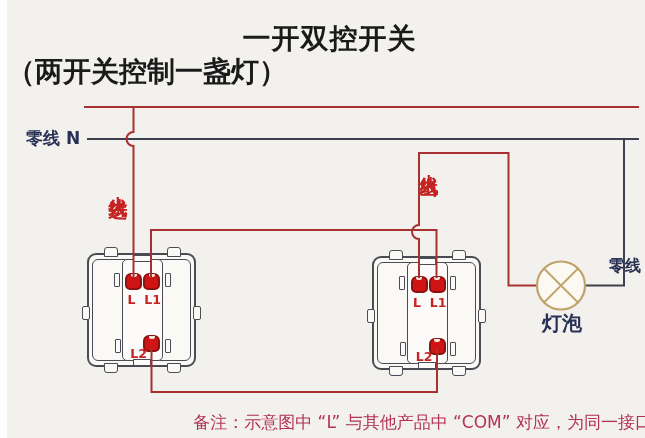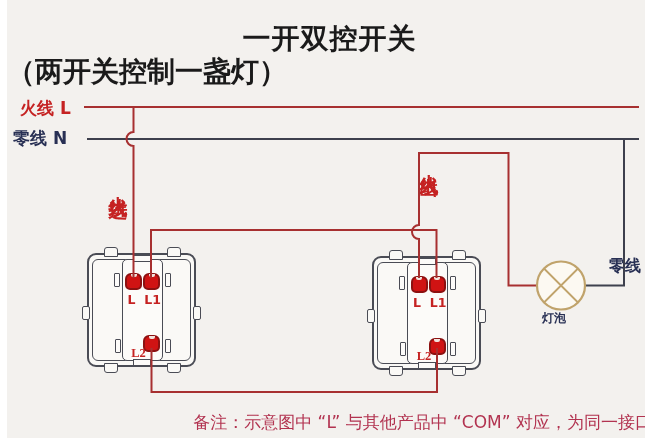--- a/index.html
+++ b/index.html
@@ -11,27 +11,27 @@
   body{font-family:"DejaVu Sans","Liberation Sans",sans-serif;}
   .canvas{position:relative;width:645px;height:438px;background:var(--background);overflow:hidden;margin-left:7px;}
 
   .page-title{position:absolute;left:0;right:0;top:20px;text-align:center;
     font-size:28px;font-weight:900;color:var(--title);letter-spacing:1px;}
   .page-subtitle{position:absolute;left:0;right:0;top:53px;text-align:left;
     font-size:28px;font-weight:900;color:var(--title);}
 
   .wire-label{position:absolute;font-weight:bold;white-space:nowrap;}
   .live-label{left:13px;top:97px;font-size:17px;color:var(--label-red);}
-  .neutral-label{left:6px;top:127px;font-size:17px;color:var(--label-navy);}
+  .neutral-label{left:19px;top:127px;font-size:17px;color:var(--label-navy);}
   .vertical-label{writing-mode:vertical-rl;text-orientation:upright;letter-spacing:2px;
     font-size:19px;font-weight:bold;color:var(--label-red);line-height:1;}
   .live-in-label{left:102px;top:180px;height:66px;}
   .live-out-label{left:413px;top:158px;height:66px;}
   .neutral-right-label{left:602px;top:256px;font-size:16px;color:var(--label-navy);}
-  .bulb-label{left:535px;top:310px;font-size:12px;color:var(--label-navy);}
+  .bulb-label{left:535px;top:310px;font-size:20px;color:var(--label-navy);}
 
   .note{position:absolute;left:0;right:0;top:411px;text-align:right;
     font-size:17px;font-weight:normal;color:var(--note);}
 
   
   .switch{position:absolute;width:109px;height:114px;}
   .switch-1{left:79.5px;top:253px;}
   .switch-2{left:365px;top:256px;}
   .sw-outer{position:absolute;inset:0;border:2px solid var(--outline);border-radius:9px;
     background:var(--box-fill);box-sizing:border-box;}
@@ -52,37 +52,36 @@
     background:#fcfbf9;border-radius:1px;box-sizing:border-box;}
   .slot-tl{left:27px;top:20px;} .slot-tr{left:78px;top:20px;}
   .slot-bl{left:28px;top:86px;} .slot-br{left:78px;top:86px;}
   .terminal{position:absolute;width:17px;height:17px;background:var(--terminal-fill);
     border:2.5px solid var(--terminal-border);border-radius:6px 6px 5px 5px;box-sizing:border-box;}
   .terminal::after{content:"";position:absolute;left:50%;top:-1px;transform:translateX(-50%);
     width:6px;height:3px;background:#f1e3dd;border-radius:0 0 2px 2px;}
   .term-l{left:38.5px;top:20px;} .term-l1{left:56.5px;top:20px;} .term-l2{left:56.5px;top:82px;}
   .t-label{position:absolute;color:var(--label-red);font-weight:bold;font-size:12.5px;
     transform:translate(-50%,-50%);white-space:nowrap;}
-  .t-label-l{left:45px;top:46px;} .t-label-l1{left:66px;top:46px;text-align:right;} .t-label-l2{left:52px;top:100px;font-family:Liberation Serif, serif;}
+  .t-label-l{left:45px;top:46px;} .t-label-l1{left:66px;top:46px;text-align:right;} .t-label-l2{left:52px;top:100px;}
 
   .wiring-svg{position:absolute;left:0;top:0;pointer-events:none;}
   .wire-red{stroke:var(--live-wire);stroke-width:2;fill:none;}
   .wire-dark{stroke:var(--neutral-wire);stroke-width:2;fill:none;}
   .lamp-circle{stroke:var(--lamp);stroke-width:2.2;fill:var(--lamp-fill);}
   .lamp-cross{stroke:var(--lamp);stroke-width:1.8;fill:none;}
 </style>
 </head>
 <body>
 
 <div class="canvas">
 
   <div class="page-title">一开双控开关</div>
   <div class="page-subtitle">（两开关控制一盏灯）</div>
 
-  <div class="wire-label live-label">火线 L</div>
   <div class="wire-label neutral-label">零线 N</div>
   <div class="wire-label vertical-label live-in-label">火线进</div>
   <div class="wire-label vertical-label live-out-label">火线出</div>
   <div class="wire-label neutral-right-label">零线</div>
   <div class="wire-label bulb-label">灯泡</div>
 
   <div class="switch switch-1">
     <div class="sw-outer"></div>
     <div class="sw-tab tab-top tab-x1"></div>
     <div class="sw-tab tab-top tab-x2"></div>

